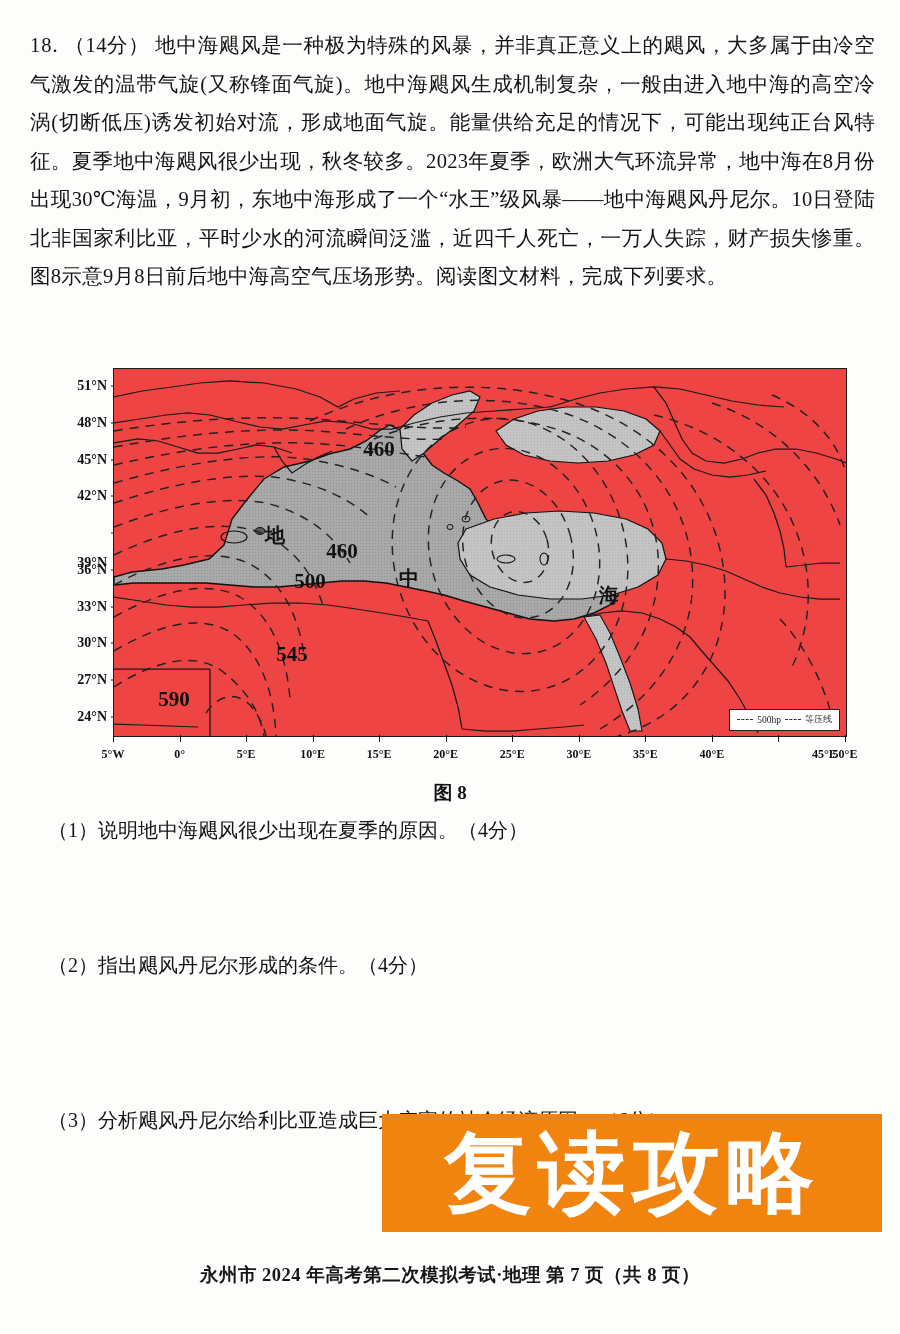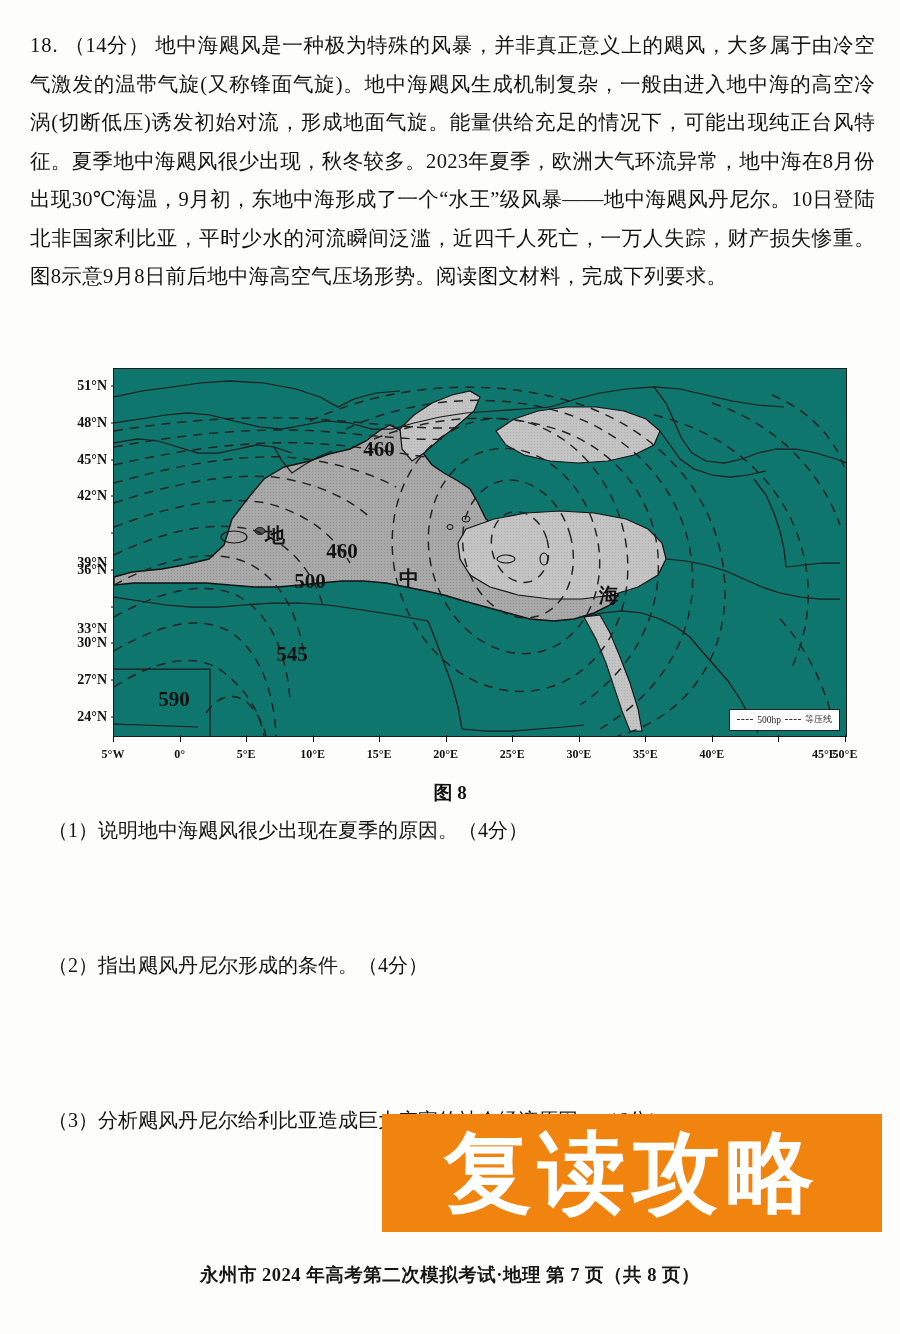--- a/index.html
+++ b/index.html
@@ -47,21 +47,21 @@
     width: 810px;
     height: 415px;
   }
   .map-frame {
     position: absolute;
     left: 68px;
     top: 10px;
     width: 732px;
     height: 367px;
     border: 1.6px solid #1a1a1a;
-    background: #0f766e;
+    background: #ef4444;
     overflow: hidden;
   }
   .map-svg { position: absolute; inset: 0; width: 100%; height: 100%; }
 
   .lat-axis {
     position: absolute;
     left: 0;
     top: 10px;
     width: 66px;
     height: 367px;
@@ -226,21 +226,21 @@
         <div class="lat-label" style="top: 55.05px;">48°N</div>
         <div class="lat-tick" style="top: 55.05px;"></div>
         <div class="lat-label" style="top: 91.75px;">45°N</div>
         <div class="lat-tick" style="top: 91.75px;"></div>
         <div class="lat-label" style="top: 128.45px;">42°N</div>
         <div class="lat-tick" style="top: 128.45px;"></div>
         <div class="lat-label" style="top: 165.15px; margin-top: 30px;">39°N</div>
         <div class="lat-tick" style="top: 165.15px;"></div>
         <div class="lat-label" style="top: 201.85px;">36°N</div>
         <div class="lat-tick" style="top: 201.85px;"></div>
-        <div class="lat-label" style="top: 238.55px; margin-top: 22px;">33°N</div>
+        <div class="lat-label" style="top: 238.55px;">33°N</div>
         <div class="lat-tick" style="top: 238.55px;"></div>
         <div class="lat-label" style="top: 275.25px;">30°N</div>
         <div class="lat-tick" style="top: 275.25px;"></div>
         <div class="lat-label" style="top: 311.95px;">27°N</div>
         <div class="lat-tick" style="top: 311.95px;"></div>
         <div class="lat-label" style="top: 348.65px;">24°N</div>
         <div class="lat-tick" style="top: 348.65px;"></div>
       </div>
 
     <div class="map-frame">

